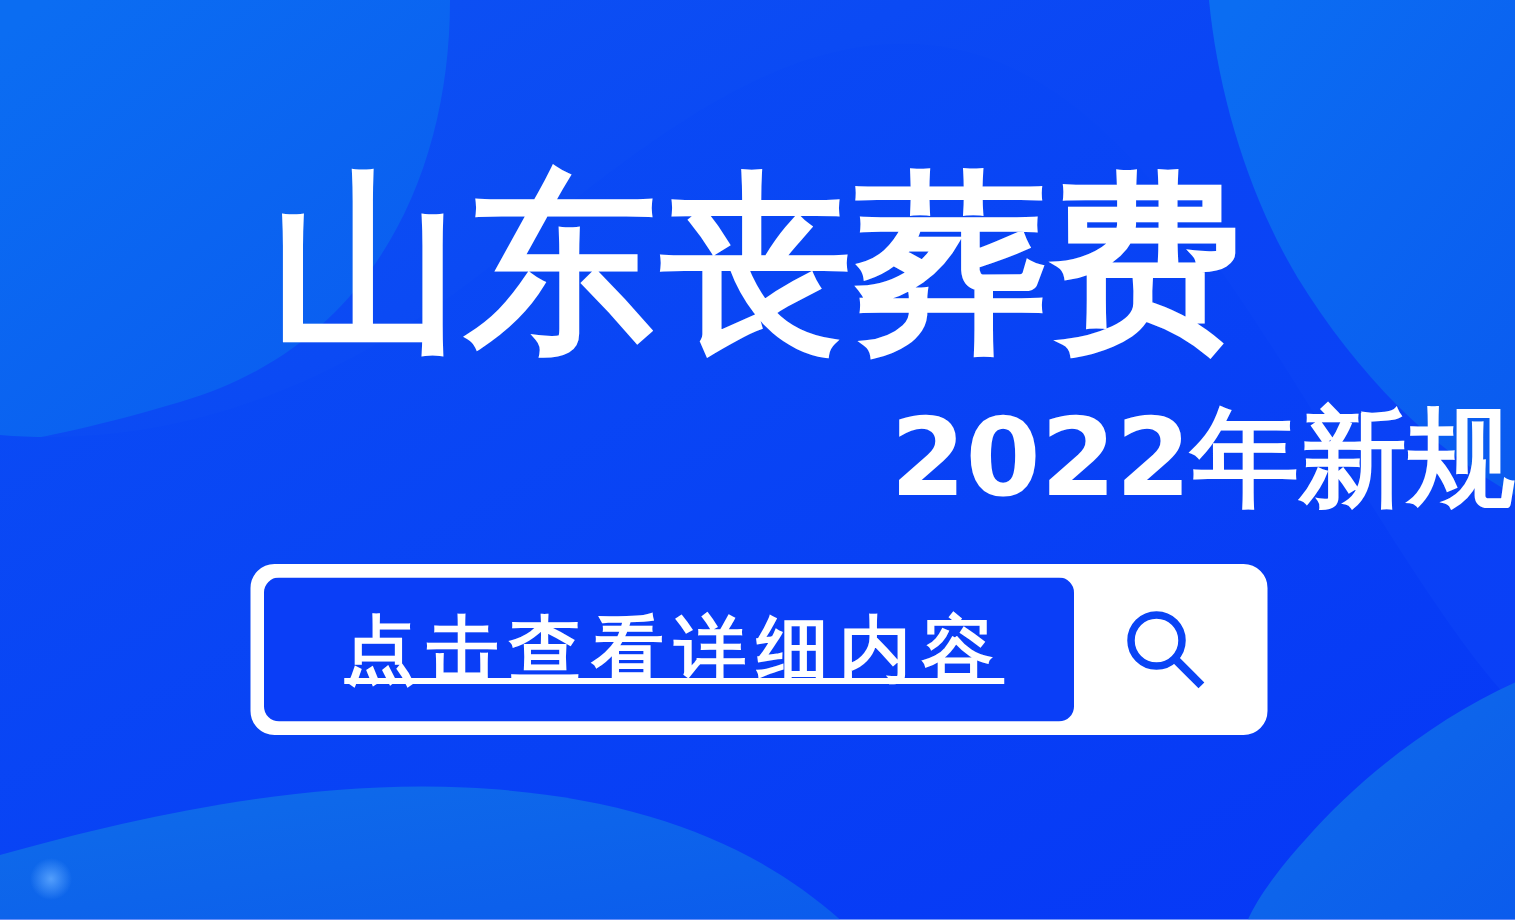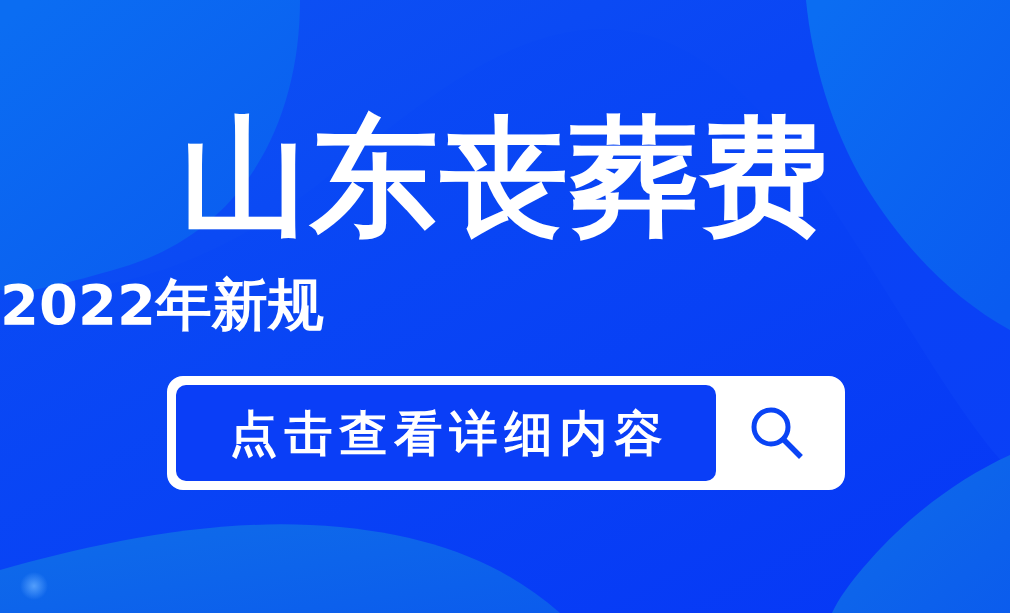--- a/index.html
+++ b/index.html
@@ -45,23 +45,23 @@
     font-weight: bold;
     letter-spacing: 2px;
     font-family: "DejaVu Sans", "Liberation Sans", sans-serif;
     white-space: nowrap;
   }
   .subtitle {
     position: absolute;
     top: 262px;
     left: 0;
     right: 0;
-    text-align: left;
+    text-align: right;
     color: #ffffff;
-    font-size: 56px;
+    font-size: 72px;
     line-height: 86px;
     font-weight: bold;
     letter-spacing: 0px;
     font-family: "DejaVu Sans", "Liberation Sans", sans-serif;
     white-space: nowrap;
   }
   .searchbar {
     position: absolute;
     left: 167px;
     top: 376px;
@@ -85,20 +85,21 @@
   }
   .search-field-label {
     color: #ffffff;
     font-size: 48px;
     font-weight: bold;
     letter-spacing: 7px;
     text-indent: 7px;
     line-height: 1;
     font-family: "DejaVu Sans", "Liberation Sans", sans-serif;
     white-space: nowrap;
+    text-decoration: underline;
   }
   .search-btn {
     flex: 1 1 auto;
     background: #ffffff;
     display: flex;
     align-items: center;
     justify-content: center;
   }
   .search-btn svg {
     display: block;

